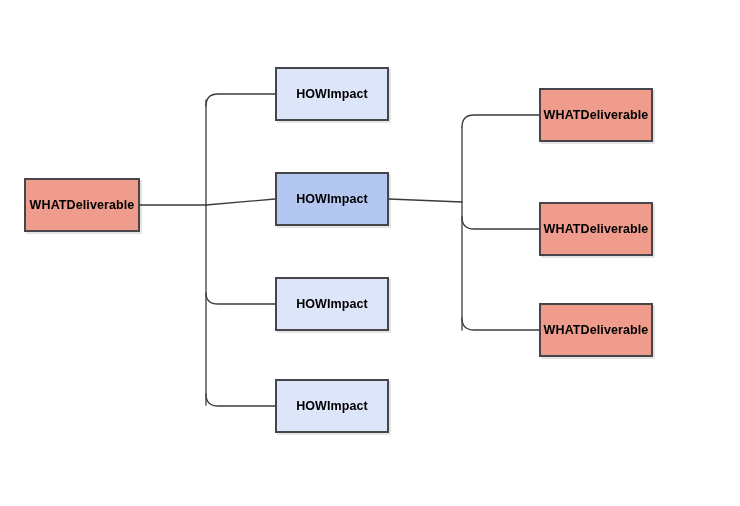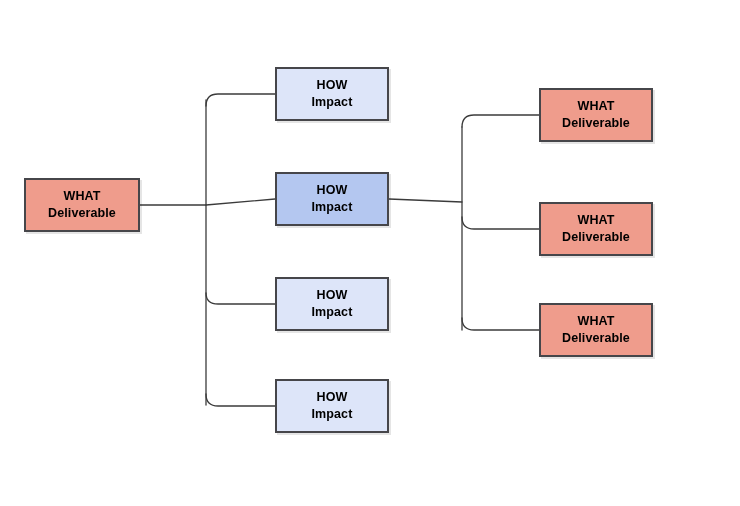--- a/index.html
+++ b/index.html
@@ -24,21 +24,20 @@
     left: 0;
     top: 0;
     width: 740px;
     height: 506px;
   }
   .node {
     position: absolute;
     box-sizing: border-box;
     border: 2px solid #46464a;
     display: flex;
-    flex-direction: column;
     align-items: center;
     justify-content: center;
     box-shadow: 2px 2px 0 0 rgba(0,0,0,0.10);
     z-index: 2;
   }
   .node .line1,
   .node .line2 {
     font-size: 12.5px;
     font-weight: bold;
     color: #000000;

